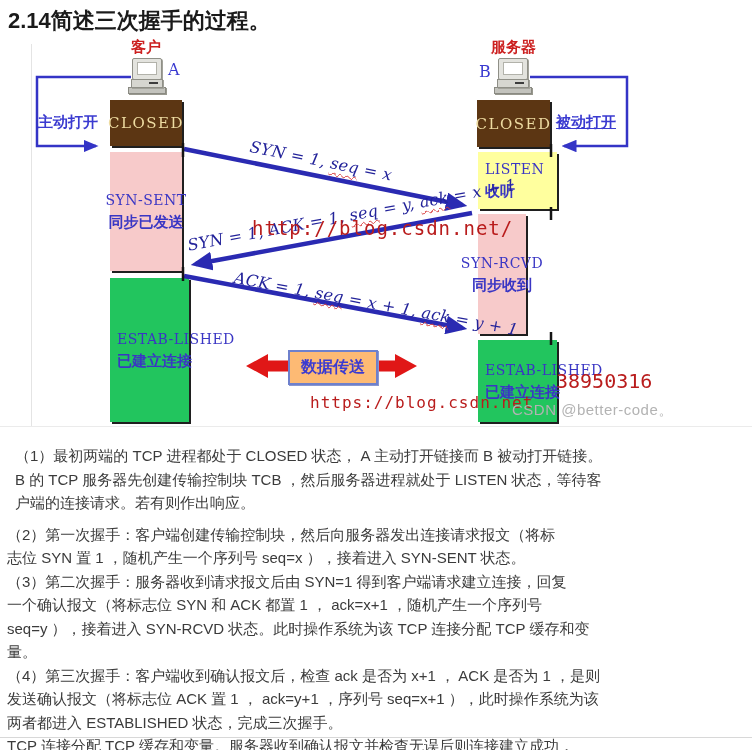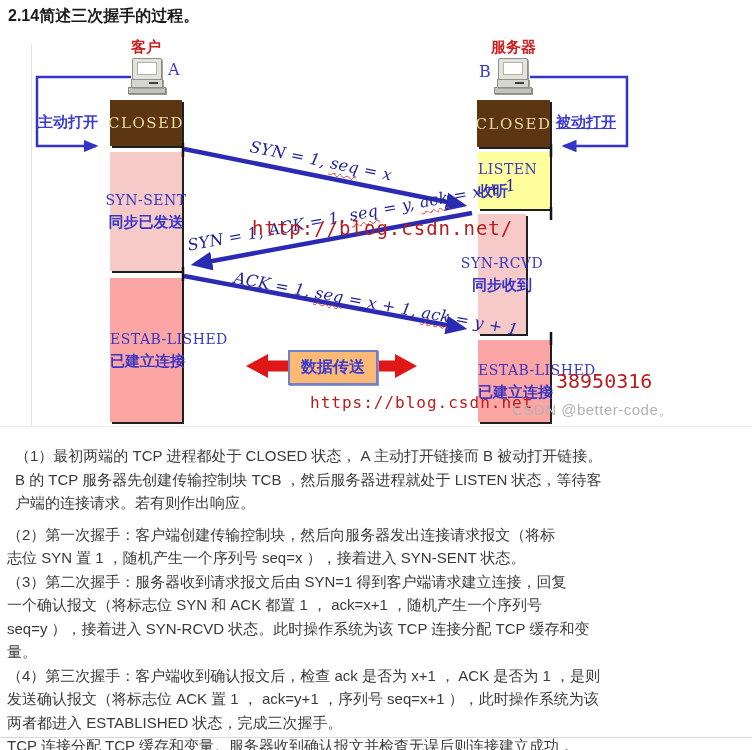--- a/index.html
+++ b/index.html
@@ -1,20 +1,20 @@
 <!DOCTYPE html>
 <html><head>
 <meta charset="utf-8">
 <style>
   html,body{margin:0;padding:0;}
   body{
     width:752px;height:750px;position:relative;background:#ffffff;
     font-family:"Liberation Sans",sans-serif;overflow:hidden;
   }
-  .title{position:absolute;left:8px;top:6px;font-size:16px;font-weight:bold;color:#1a1a1a;z-index:5;}
+  .title{position:absolute;left:8px;top:6px;font-size:22px;font-weight:bold;color:#1a1a1a;z-index:5;}
 
   
   .edge-left{position:absolute;left:31px;top:44px;width:1px;height:382px;background:#e4e4e4;z-index:1;}
   .edge-bottom{position:absolute;left:0;top:426px;width:752px;height:1px;background:#ebebeb;z-index:1;}
   .bottom-divider{position:absolute;left:0;top:737px;width:752px;height:1px;background:#d8d8d8;z-index:1;}
 
   
   .actor-label{position:absolute;font-size:15px;font-weight:bold;color:#cc2020;text-align:center;z-index:25;}
   .host-label{position:absolute;font-family:"DejaVu Serif","Liberation Serif",serif;font-size:16px;color:#3a3ad0;z-index:25;}
   .open-label{position:absolute;font-size:15px;font-weight:bold;color:#3a3ad0;z-index:25;white-space:nowrap;}
@@ -25,25 +25,25 @@
   .screen{position:absolute;left:4px;right:4px;top:3px;bottom:4px;background:#ffffff;border:1px solid #b2b2aa;}
   .cpu{width:30px;height:7px;margin:-1px auto 0;background:#d6d6d0;border:1px solid #8f8f87;position:relative;box-shadow:1px 1px 0 #a2a29a;}
   .slot{position:absolute;right:4px;top:2px;width:9px;height:2px;background:#3c3c3c;}
   .base{width:36px;height:5px;margin:-1px auto 0;background:#c3c3bd;border:1px solid #8a8a82;box-shadow:1px 1px 0 #98988e;}
 
   
   .state-box{position:absolute;display:flex;flex-direction:column;justify-content:center;align-items:center;z-index:10;box-shadow:2px 2px 0 #1f1f1f;}
   .brown{background:#5c3613;text-align:center;}
   .pink{background:#f7caca;}
   .yellow{background:#ffff9e;}
-  .green{background:#fca5a5;}
+  .green{background:#22c55e;}
   .closed-text{font-family:"DejaVu Serif","Liberation Serif",serif;font-size:15px;color:#eedca2;letter-spacing:1.5px;}
   .sname{font-family:"DejaVu Serif","Liberation Serif",serif;font-size:14px;color:#3a36c4;line-height:1.5;white-space:nowrap;letter-spacing:.5px;}
   .scn{font-weight:bold;font-size:15px;color:#3a36c4;line-height:1.45;white-space:nowrap;}
-  .align-left{align-items:flex-start;}
+  .align-left{align-items:flex-start;padding-left:7px;}
 
   
   .arrows{position:absolute;left:0;top:0;z-index:20;pointer-events:none;}
 
   
   .msg-label{position:absolute;font-family:"DejaVu Serif","Liberation Serif",serif;font-style:italic;font-size:16px;color:#23239a;white-space:nowrap;transform-origin:left top;z-index:25;letter-spacing:.3px;}
   .m1{left:252px;top:137px;transform:rotate(11.5deg);}
   .m2{left:186px;top:236px;transform:rotate(-10.5deg);}
   .m3{left:236px;top:268px;transform:rotate(10.5deg);}
   .wavy{text-decoration:underline;text-decoration-style:wavy;text-decoration-color:#d83c3c;text-decoration-thickness:1px;text-underline-offset:3px;}

